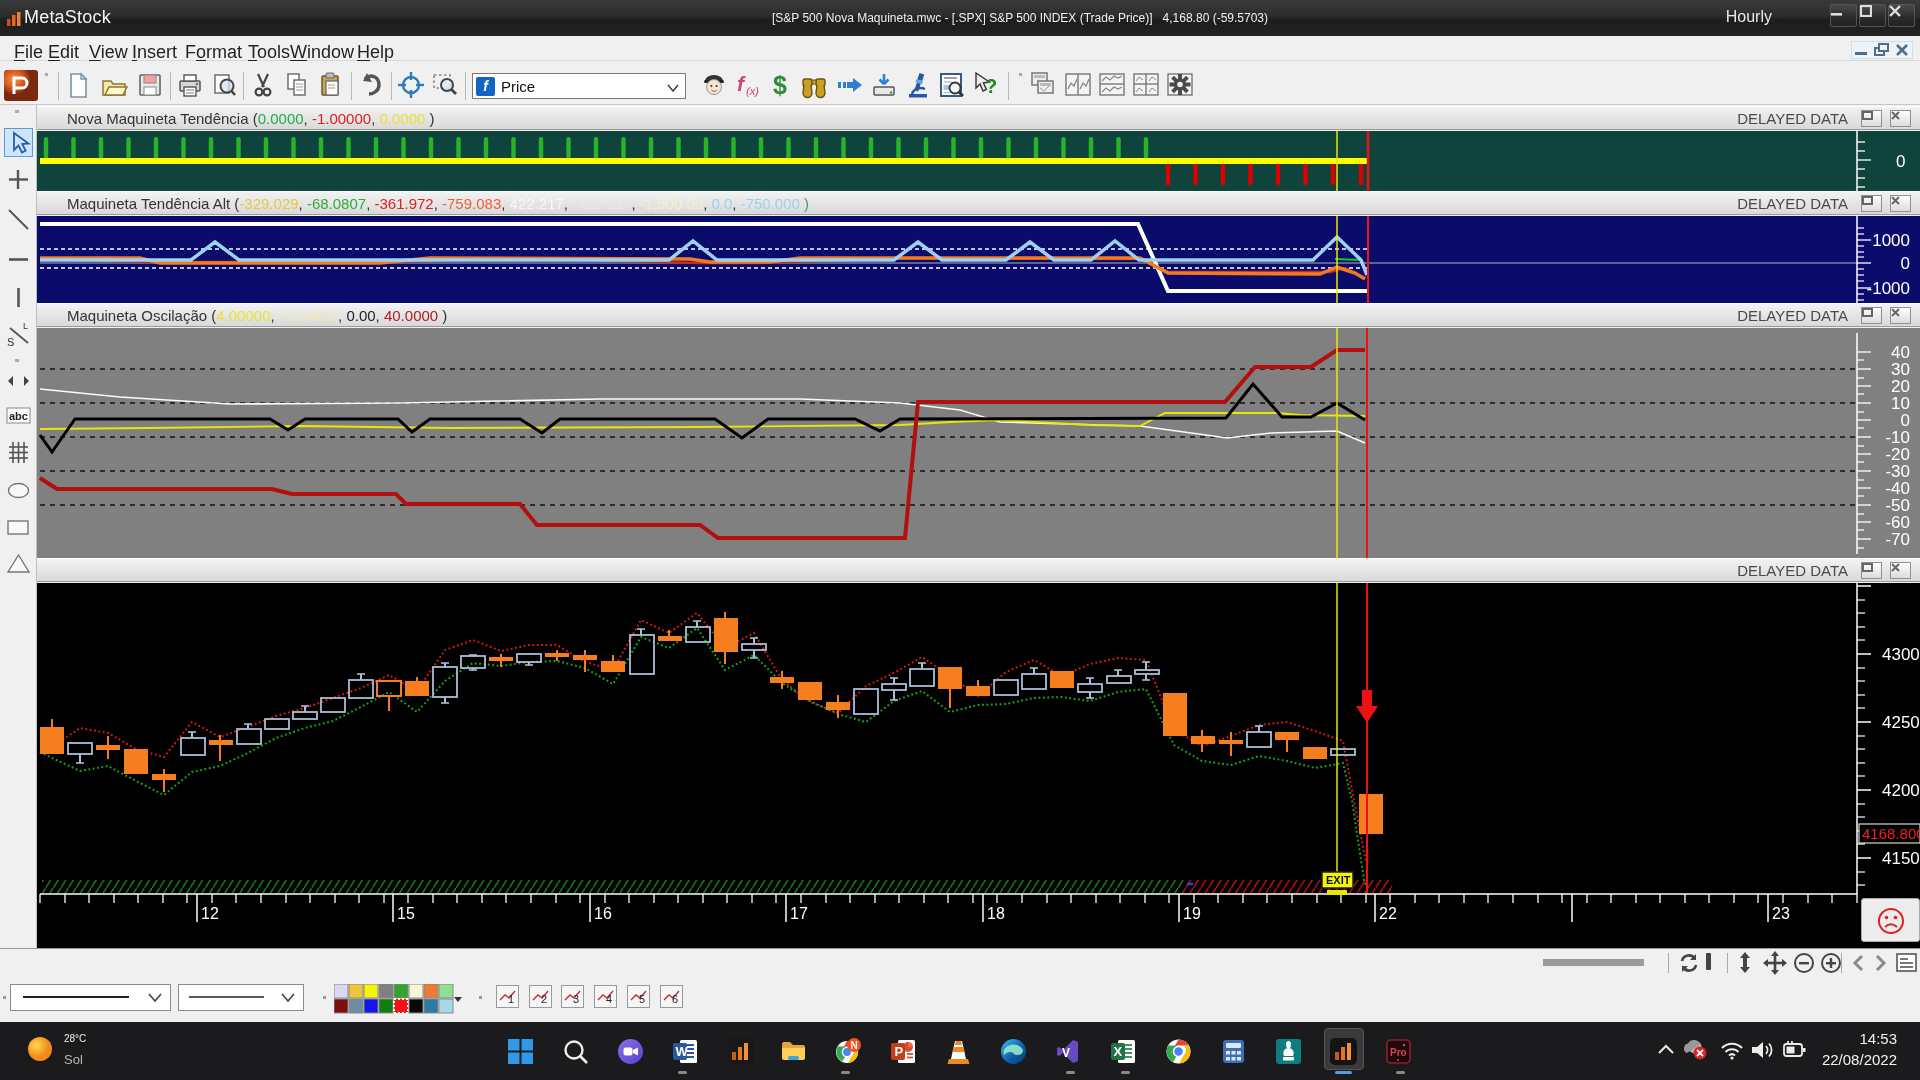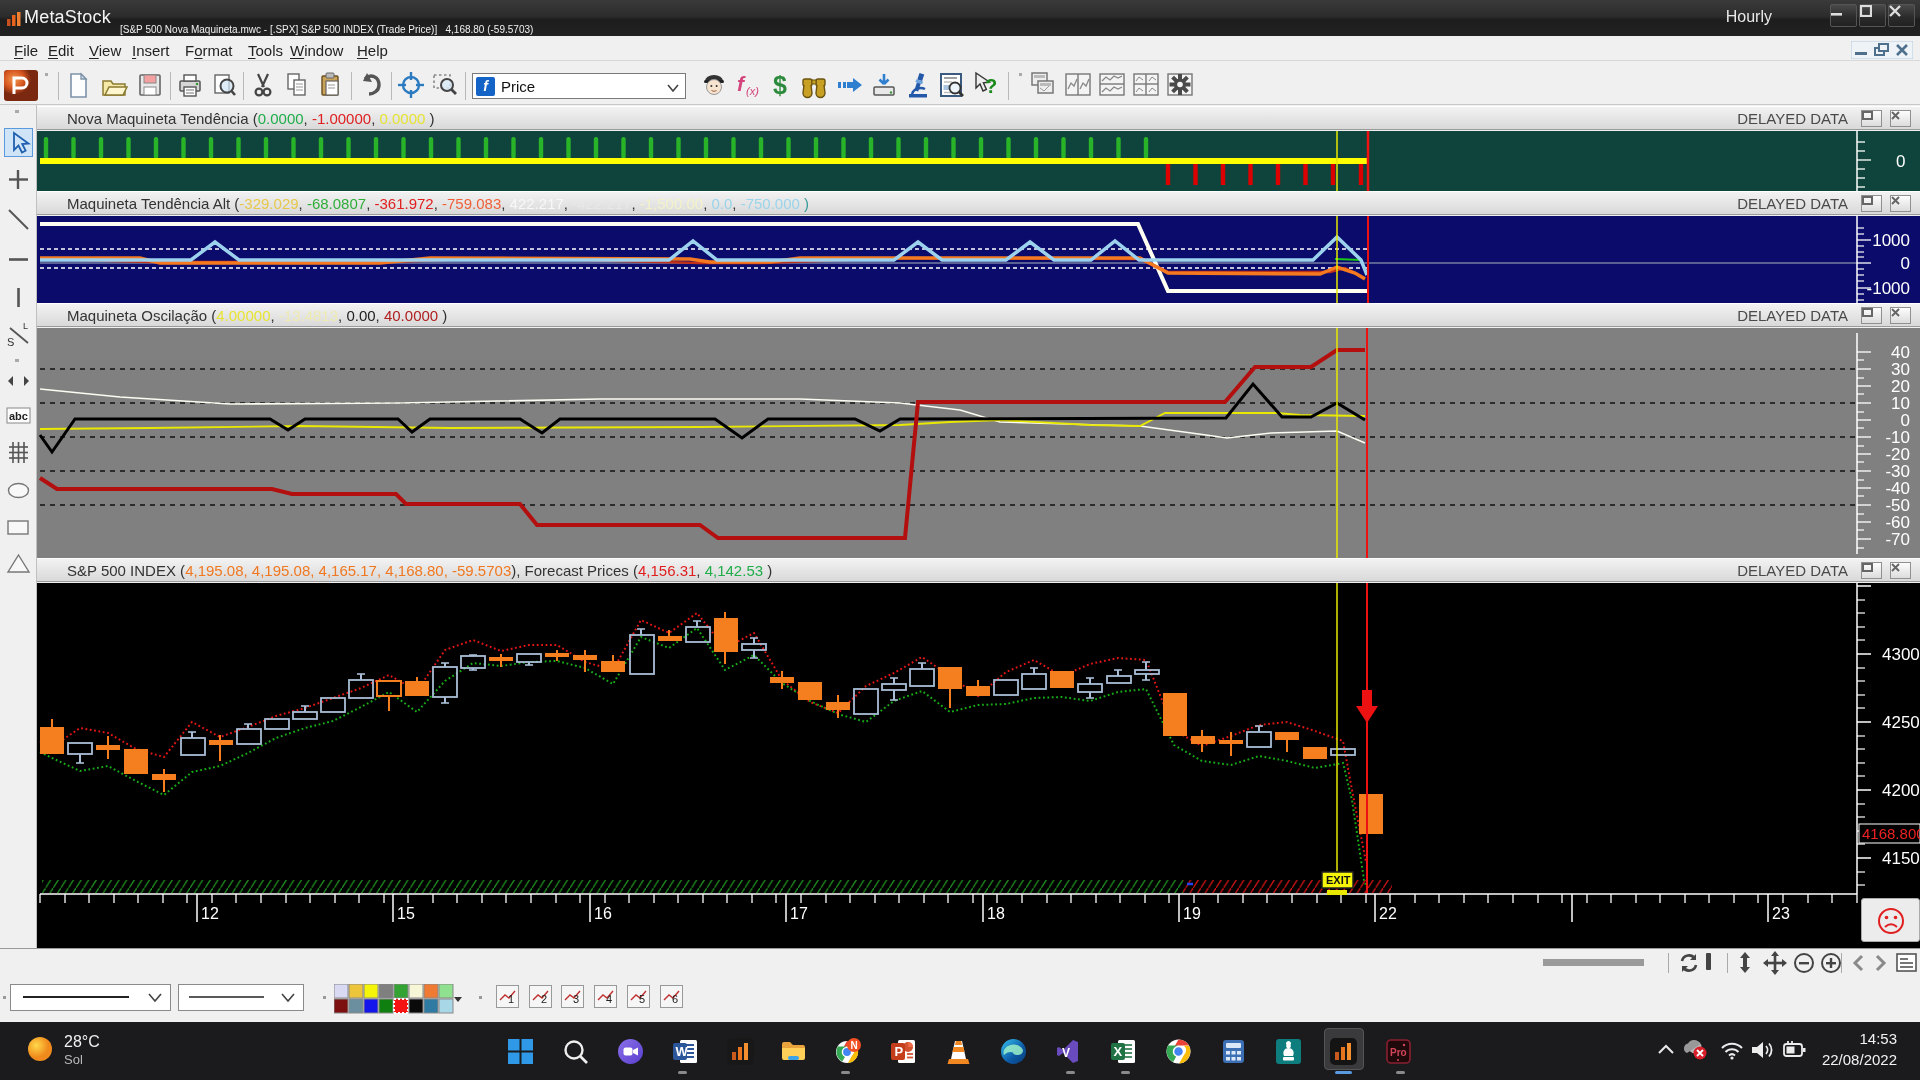--- a/index.html
+++ b/index.html
@@ -1,22 +1,22 @@
 <!DOCTYPE html>
 <html><head><meta charset="utf-8">
 <style>
 *{margin:0;padding:0;box-sizing:border-box}
 html,body{width:1920px;height:1080px;overflow:hidden;font-family:"Liberation Sans",sans-serif;background:#f0f0f0}
 .abs{position:absolute}
 #titlebar{position:absolute;left:0;top:0;width:1920px;height:36px;background:linear-gradient(#3a3a3a 0%,#2c2c2c 45%,#1d1d1d 55%,#222 100%);color:#eee}
 #titlebar .logo{position:absolute;left:24px;top:7px;font-size:18px;font-weight:normal;color:#f4f4f4;letter-spacing:.2px}
-#titlebar .ctr{position:absolute;left:120px;right:0;top:24px;font-size:10px;color:#f0f0f0}
+#titlebar .ctr{position:absolute;left:120px;right:0;top:11px;text-align:center;font-size:12px;color:#f0f0f0}
 #titlebar .hr{position:absolute;right:148px;top:8px;font-size:16px;color:#e8e8e8}
 .wbtn{position:absolute;top:4px;width:27px;height:23px;background:linear-gradient(#4a4a4a,#2a2a2a 60%,#222);border:1px solid #555;border-radius:2px;color:#ddd;text-align:center;font-size:12px;line-height:21px}
-#menubar{position:absolute;left:0;top:36px;width:1920px;height:25px;background:#f0f0f0;border-bottom:1px solid #d8d8d8;font-size:15px;color:#222}
+#menubar{position:absolute;left:0;top:36px;width:1920px;height:25px;background:#f0f0f0;border-bottom:1px solid #d8d8d8;font-size:18px;color:#222}
 #menubar span{position:absolute;top:6px}
 u{text-decoration:underline;text-underline-offset:2px}
 #toolbar{position:absolute;left:0;top:66px;width:1920px;height:39px;background:#f0f0f0;border-bottom:1px solid #c8c8c8}
 .sep{position:absolute;top:6px;width:1px;height:28px;background:#b8b8b8}
 .tbi{position:absolute;top:5px;width:28px;height:29px}
 #lstrip{position:absolute;left:0;top:105px;width:37px;height:843px;background:#f0f0f0;border-right:1px solid #c0c0c0}
 .lbtn{position:absolute;left:4px;width:29px;height:29px}
 .hdr{position:absolute;left:37px;width:1883px;height:24px;background:linear-gradient(#f2f2f2,#d9d9d9);border-top:1px solid #fff;border-bottom:1px solid #9a9a9a;font-size:15px;color:#333}
 .hdr .t{position:absolute;left:30px;top:3px;white-space:pre}
 .hdr .dd{position:absolute;right:72px;top:3px;color:#4a4a4a}
@@ -508,21 +508,20 @@
 <line x1="1857" y1="186" x2="1864" y2="186" stroke="#fff" stroke-width="1.2"></line>
 <line x1="1857" y1="194" x2="1871" y2="194" stroke="#fff" stroke-width="1.3"></line>
 <text x="1910" y="200" fill="#fff" font-size="17" text-anchor="end">-60</text>
 <line x1="1857" y1="202" x2="1864" y2="202" stroke="#fff" stroke-width="1.2"></line>
 <line x1="1857" y1="211" x2="1871" y2="211" stroke="#fff" stroke-width="1.3"></line>
 <text x="1910" y="217" fill="#fff" font-size="17" text-anchor="end">-70</text>
 <line x1="1857" y1="220" x2="1864" y2="220" stroke="#fff" stroke-width="1.2"></line>
     </svg>
 </div>
 <div class="hdr" style="top:558px">
-    <div class="t">S&amp;P 500 INDEX (<span style="color:#f07820">4,195.08, 4,195.08, 4,165.17, 4,168.80, -59.5703</span>), Forecast Prices (<span style="color:#e02020">4,156.31</span>, <span style="color:#1fae4a">4,142.53</span> )</div>
     <div class="dd">DELAYED DATA</div>
     <div class="hbtn" style="right:38px">
       <svg width="11" height="9">
         <rect x="1" y="1" width="9" height="7" fill="none" stroke="#666" stroke-width="2"></rect>
       </svg>
     </div>
     <div class="hbtn" style="right:9px">
       <svg width="9" height="9">
         <path d="M1 1 L8 8 M8 1 L1 8" stroke="#666" stroke-width="2"></path>
       </svg>
@@ -952,21 +951,21 @@
 <div id="taskbar">
     <svg width="30" height="30" style="left:26px;top:13px;position:absolute">
       <defs>
         <radialGradient id="sun" cx="35%" cy="35%">
           <stop offset="0%" stop-color="#ffd94a"></stop>
           <stop offset="100%" stop-color="#f08a1c"></stop>
         </radialGradient>
       </defs>
       <circle cx="14" cy="14" r="12" fill="url(#sun)"></circle>
     </svg>
-    <div class="abs" style="left:64px;top:11px;font-size:16px;color:#f0f0f0">28°C</div>
+    <div class="abs" style="left:64px;top:11px;font-size:10px;color:#f0f0f0">28°C</div>
     <div class="abs" style="left:64px;top:30px;font-size:13px;color:#b9b9b9">Sol</div>
     <svg width="27" height="27" style="left:507px;top:16px;position:absolute">
       <g fill="#2f99e8">
         <rect x="1" y="1" width="11.5" height="11.5"></rect>
         <rect x="14.5" y="1" width="11.5" height="11.5"></rect>
         <rect x="1" y="14.5" width="11.5" height="11.5"></rect>
         <rect x="14.5" y="14.5" width="11.5" height="11.5"></rect>
       </g>
     </svg>
     <svg width="27" height="27" style="left:562px;top:16px;position:absolute">

